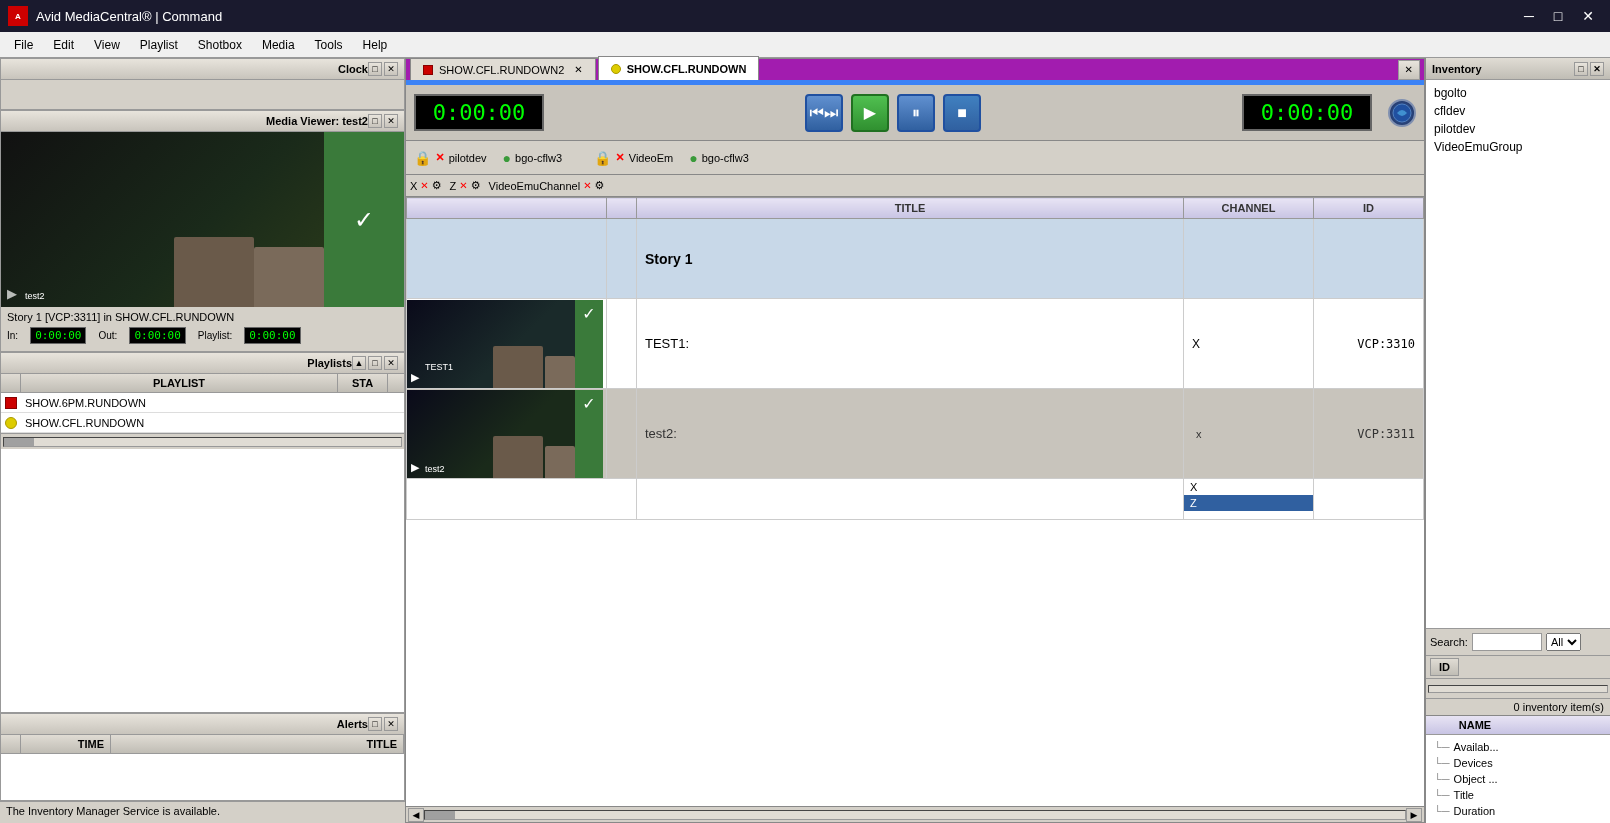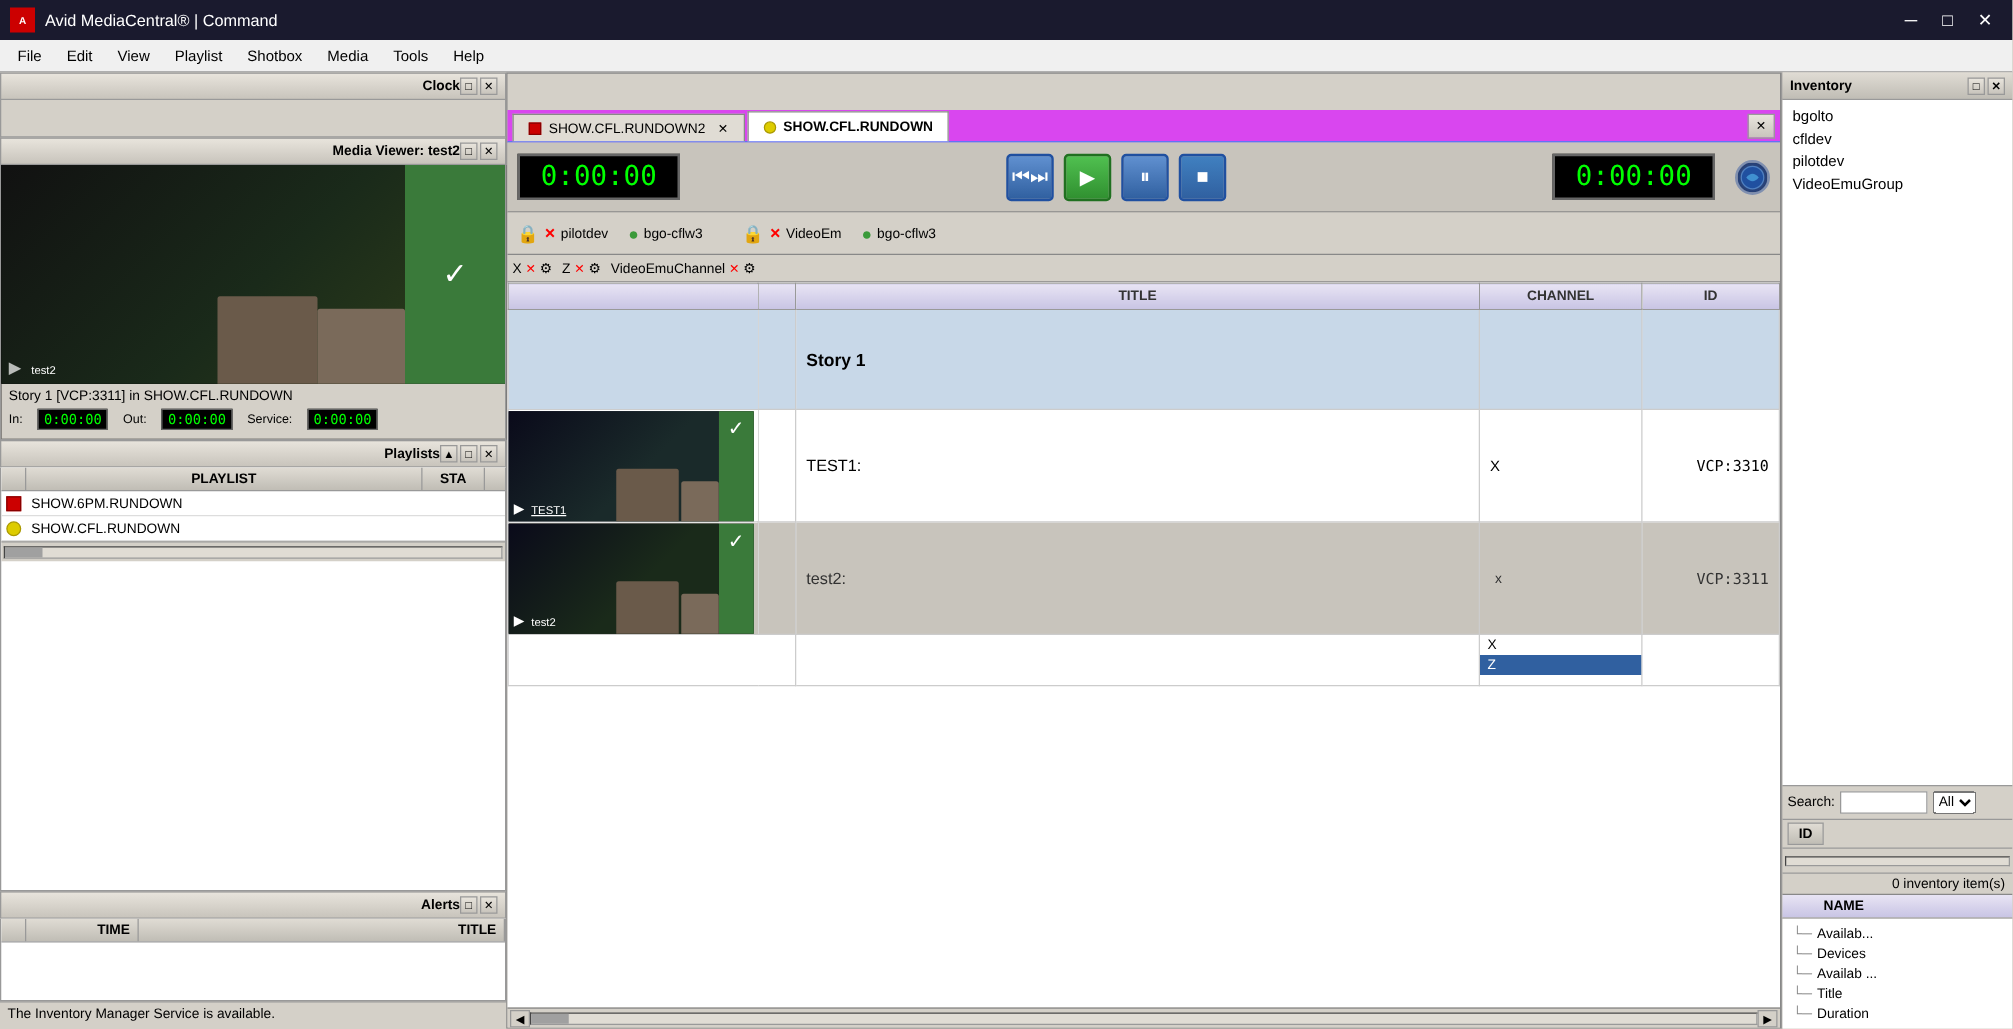--- a/index.html
+++ b/index.html
@@ -191,26 +191,25 @@
       flex: 1;
       display: flex;
       flex-direction: column;
       border: 1px solid #888;
       min-width: 0;
     }
 
     
     #rundown-tabs {
       display: flex;
-      background: #d946ef;
-      border-bottom: 1px solid #3b82f6;
+      background: #a21caf;
+      border-bottom: 5px solid #3b82f6;
       align-items: flex-end;
       height: 26px;
       padding: 0 4px;
-      margin-top: 29px;
     }
     .tab {
       height: 22px;
       padding: 0 12px;
       display: flex;
       align-items: center;
       gap: 6px;
       cursor: pointer;
       font-size: 11px;
       border: 1px solid #888;
@@ -617,21 +616,21 @@
             <div class="checkmark">✓</div>
           </div>
         </div>
         <div id="media-timecode" style="background:#d4d0c8;padding:4px 6px;">
           <div class="story-info">Story 1 [VCP:3311] in SHOW.CFL.RUNDOWN</div>
           <div class="tc-row">
             <span class="tc-label">In:</span>
             <span class="tc-value">0:00:00</span>
             <span class="tc-label">Out:</span>
             <span class="tc-value">0:00:00</span>
-            <span class="tc-label">Service:</span>
+            <span class="tc-label">Playlist:</span>
             <span class="tc-value">0:00:00</span>
           </div>
         </div>
       </div>
     </div>
 
     <div id="playlists-panel">
       <div class="panel-header">
         <span>Playlists</span>
         <div class="panel-header-btns">
@@ -789,21 +788,21 @@
           </tr>
 
           <tr class="row-item-1">
             <td class="thumbnail-cell">
               <div class="thumb-container">
                 <div class="thumb-video">
                   <div style="position:absolute;inset:0;background:linear-gradient(135deg,#0a0a1a 0%,#1a2a2a 60%);"></div>
                   <div style="position:absolute;bottom:0;right:32px;width:50px;height:42px;background:#6a5a4a;border-radius:2px 2px 0 0;"></div>
                   <div style="position:absolute;bottom:0;right:0;width:30px;height:32px;background:#7a6a5a;border-radius:2px 2px 0 0;"></div>
                   <span style="position:absolute;bottom:4px;left:4px;color:white;font-size:11px;">▶</span>
-                  <span style="position:absolute;bottom:4px;left:18px;color:white;font-size:9px;text-decoration:underline;">TEST1</span>
+                  <span style="position:absolute;bottom:16px;left:18px;color:white;font-size:9px;">TEST1</span>
                 </div>
                 <div class="thumb-check">✓</div>
               </div>
             </td>
             <td class="flag-col"></td>
             <td class="title-col">TEST1:</td>
             <td class="channel-col">X</td>
             <td class="id-col">VCP:3310</td>
           </tr>
 
@@ -903,21 +902,21 @@
         <div class="name-tree-item">
           <span class="tree-line">└─</span>
           <span>Availab...</span>
         </div>
         <div class="name-tree-item">
           <span class="tree-line">└─</span>
           <span>Devices</span>
         </div>
         <div class="name-tree-item">
           <span class="tree-line">└─</span>
-          <span>Availab ...</span>
+          <span>Object ...</span>
         </div>
         <div class="name-tree-item">
           <span class="tree-line">└─</span>
           <span>Title</span>
         </div>
         <div class="name-tree-item">
           <span class="tree-line">└─</span>
           <span>Duration</span>
         </div>
       </div>

